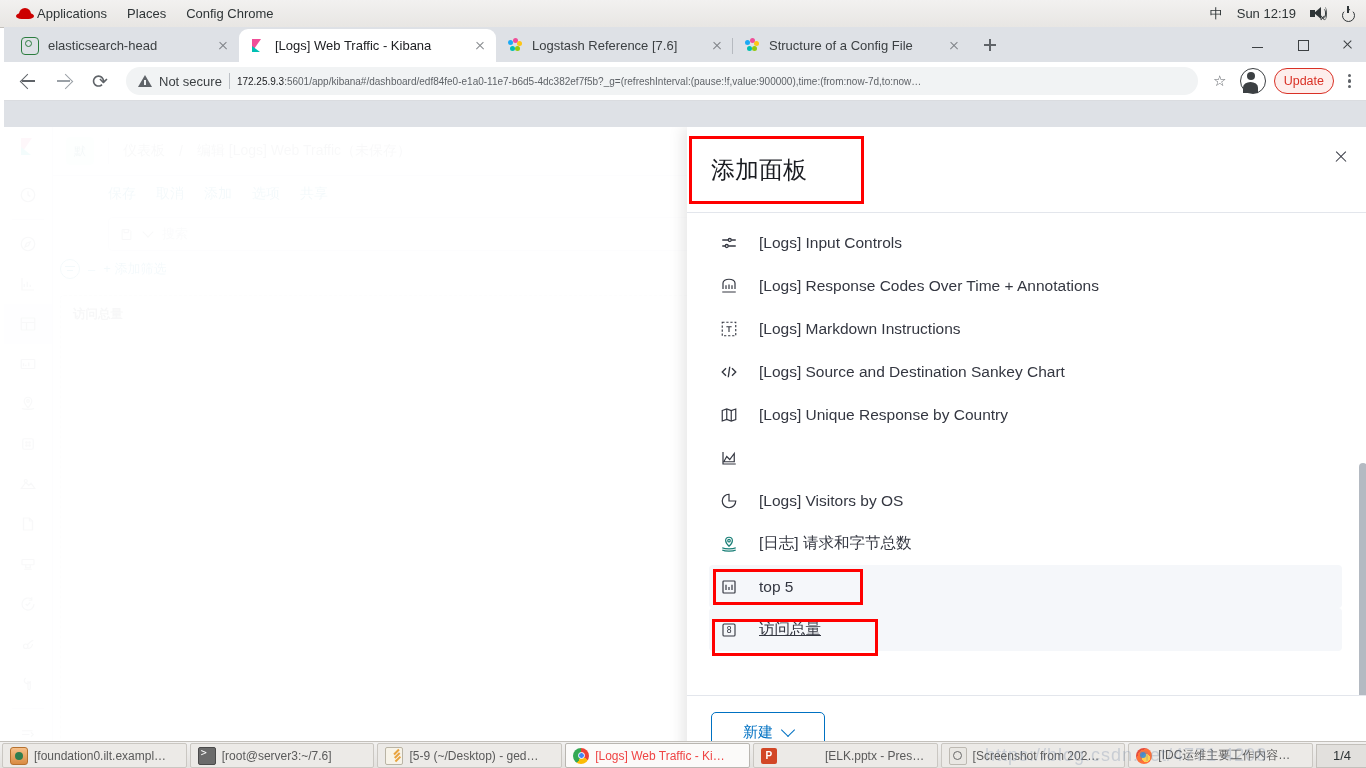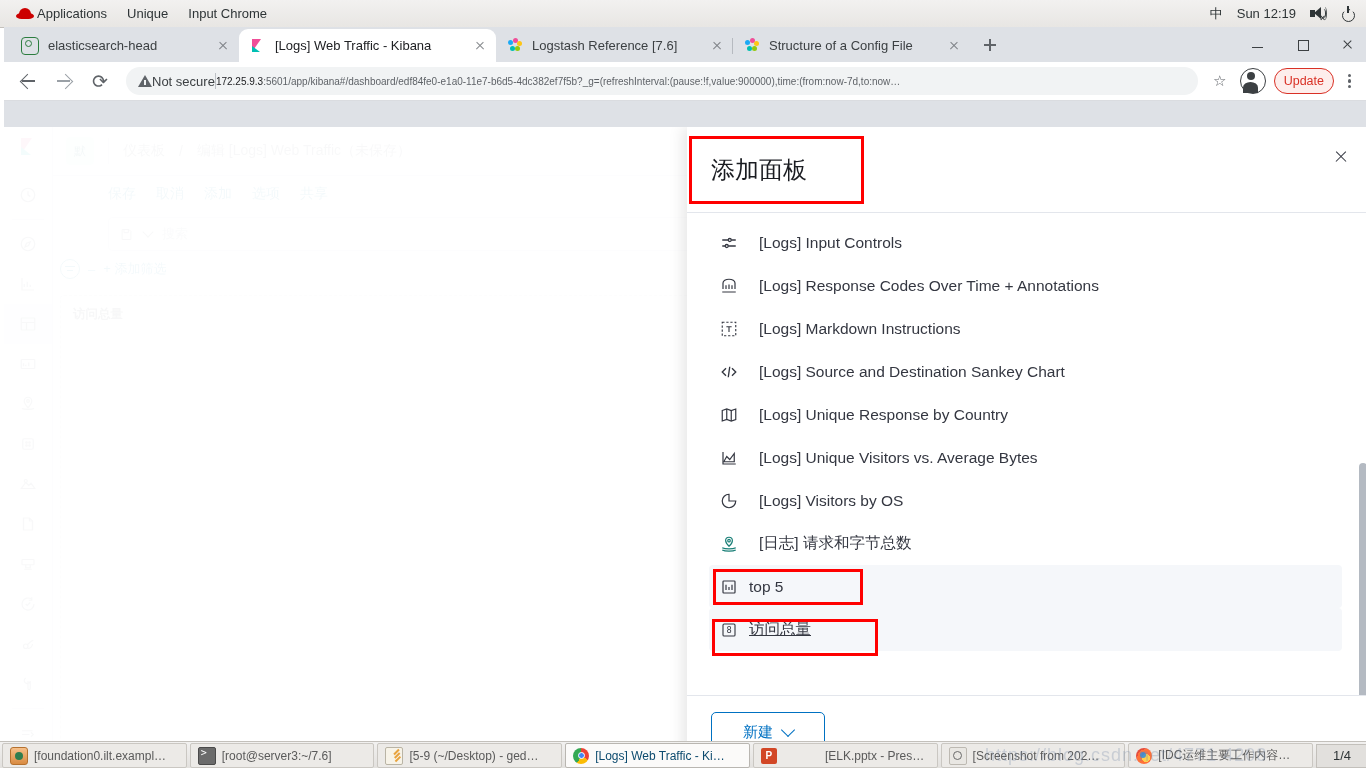--- a/index.html
+++ b/index.html
@@ -131,21 +131,21 @@
   }
   .arrow-l:after{content:"";position:absolute;left:10px;top:15.2px;width:13px;height:1.7px;background:#5f6368;}
   .arrow-r:before{
     content:"";position:absolute;left:12px;top:11px;width:10px;height:10px;
     border-right:1.7px solid #9aa0a6;border-top:1.7px solid #9aa0a6;transform:rotate(45deg);
   }
   .arrow-r:after{content:"";position:absolute;left:9px;top:15.2px;width:13px;height:1.7px;background:#9aa0a6;}
   .reload{font-size:19px;color:#5f6368;display:flex;align-items:center;justify-content:center;}
   .urlbox{
     flex:1;height:28px;background:#f1f3f4;border-radius:14px;display:flex;align-items:center;
-    padding:0 12px;font-size:13.5px;color:#5f6368;min-width:0;margin:0 6px;
+    padding:0 12px;gap:7px;font-size:13.5px;color:#5f6368;min-width:0;margin:0 6px;
   }
   .warn-tri{
     position:relative;width:14px;height:13px;flex:0 0 14px;
   }
   .warn-tri:before{
     content:"";position:absolute;left:0;top:0;width:0;height:0;
     border-left:7px solid transparent;border-right:7px solid transparent;border-bottom:12px solid #5f6368;
   }
   .warn-tri:after{
     content:"";position:absolute;left:6.3px;top:5px;width:1.4px;height:5px;background:#f1f3f4;
@@ -238,21 +238,21 @@
   }
   .fly-close:before{transform:rotate(45deg);}
   .fly-close:after{transform:rotate(-45deg);}
 
   .fly-body{flex:1;overflow:hidden;position:relative;padding-top:8px;}
   .fly-list{padding:0 28px 0 22px;}
   .fly-row{
     height:43px;display:flex;align-items:center;gap:20px;padding-left:10px;border-radius:4px;
     font-size:15.5px;color:#343741;
   }
-  .fly-row.shaded{background:#f5f7fa;gap:10px;}
+  .fly-row.shaded{background:#f5f7fa;}
   .fly-row .ic{width:20px;height:20px;flex:0 0 20px;color:#343741;display:flex;align-items:center;justify-content:center;}
   .fly-row .ic svg{width:18px;height:18px;display:block;}
   .fly-row .lbl{white-space:nowrap;}
   .fly-row .lbl.link{text-decoration:underline;}
 
   .fly-foot{
     flex:0 0 72px;border-top:1px solid #e3e6ec;display:flex;align-items:center;padding-left:24px;
   }
   .newbtn{
     height:38px;min-width:112px;border:1px solid #0071c2;border-radius:5px;color:#0071c2;
@@ -272,21 +272,21 @@
   .taskbar{
     position:absolute;left:0;top:741px;width:1366px;height:27px;
     background:linear-gradient(#f2f1f0,#e2e0dd);border-top:1px solid #c3c0bb;
     display:flex;align-items:center;gap:3px;padding:0 2px;
   }
   .task{
     height:23px;display:flex;align-items:center;gap:6px;padding:0 7px;font-size:12px;
     color:#5a5a5a;background:#eceae7;border:1px solid #cac7c2;border-radius:2px;
     max-width:172px;white-space:nowrap;overflow:hidden;
   }
-  .task.active{background:#fbfaf9;border-color:#b9b6b1;color:#0c4a6e;}
+  .task.active{background:#fbfaf9;border-color:#b9b6b1;color:#ef4444;}
   .task .tl{overflow:hidden;text-overflow:ellipsis;}
   .tico{width:16px;height:16px;flex:0 0 16px;position:relative;}
   
   .ti-cask{border-radius:3px;background:linear-gradient(#f6c08a,#d98b42);border:1px solid #b5712f;}
   .ti-cask:after{content:"";position:absolute;left:4px;top:4px;width:8px;height:8px;border-radius:50%;background:#2f7d4f;}
   .ti-term{background:#6b6b6b;border:1px solid #4a4a4a;border-radius:2px;}
   .ti-term:after{content:">";position:absolute;left:2px;top:-1px;font-size:10px;color:#fff;font-family:"DejaVu Sans Mono",monospace;}
   .ti-gedit{background:#f7f3e8;border:1px solid #b9b4a5;border-radius:2px;}
   .ti-gedit:after{content:"";position:absolute;left:7px;top:3px;width:7px;height:2px;background:#e8a33d;transform:rotate(-45deg);box-shadow:-2px 3px 0 #e8a33d,-4px 6px 0 #e8a33d;}
   .ti-chrome{border-radius:50%;background:conic-gradient(#ea4335 0 33%,#fbbc05 33% 58%,#34a853 58% 100%);}
@@ -315,22 +315,22 @@
 
   <div class="gnome-panel">
     <div class="gnome-left">
       <div class="gnome-item" style="display:flex;align-items:center;">
         <span class="rh-logo">
             <span class="hat"></span>
             <span class="crown"></span>
           </span>
         <span>Applications</span>
       </div>
-      <div class="gnome-item">Unique</div>
-      <div class="gnome-item">Input Chrome</div>
+      <div class="gnome-item">Places</div>
+      <div class="gnome-item">Config Chrome</div>
     </div>
     <div class="gnome-right">
       <span class="ime-badge">中</span>
       <span>Sun 12:19</span>
       <span class="spk">
         <span class="body"></span>
           <span class="cone"></span>
           <span class="wv"></span>
           <span class="wv2"></span>
           <span class="xx">×</span>
@@ -603,21 +603,20 @@
               <span class="lbl">[Logs] Unique Response by Country</span>
             </div>
 
             <div class="fly-row">
               <span class="ic">
                   <svg viewBox="0 0 24 24" fill="none" stroke="currentColor" stroke-width="1.6">
                     <path d="M4 4v16h17"></path>
                     <path d="M5 17l4-7 4 4 6-8v11z" fill="none"></path>
                   </svg>
                 </span>
-              <span class="lbl">[Logs] Unique Visitors vs. Average Bytes</span>
             </div>
 
             <div class="fly-row">
               <span class="ic">
                   <svg viewBox="0 0 24 24" fill="none" stroke="currentColor" stroke-width="1.6">
                     <path d="M12 12V3a9 9 0 109 9h-9z"></path>
                   </svg>
                 </span>
               <span class="lbl">[Logs] Visitors by OS</span>
             </div>

